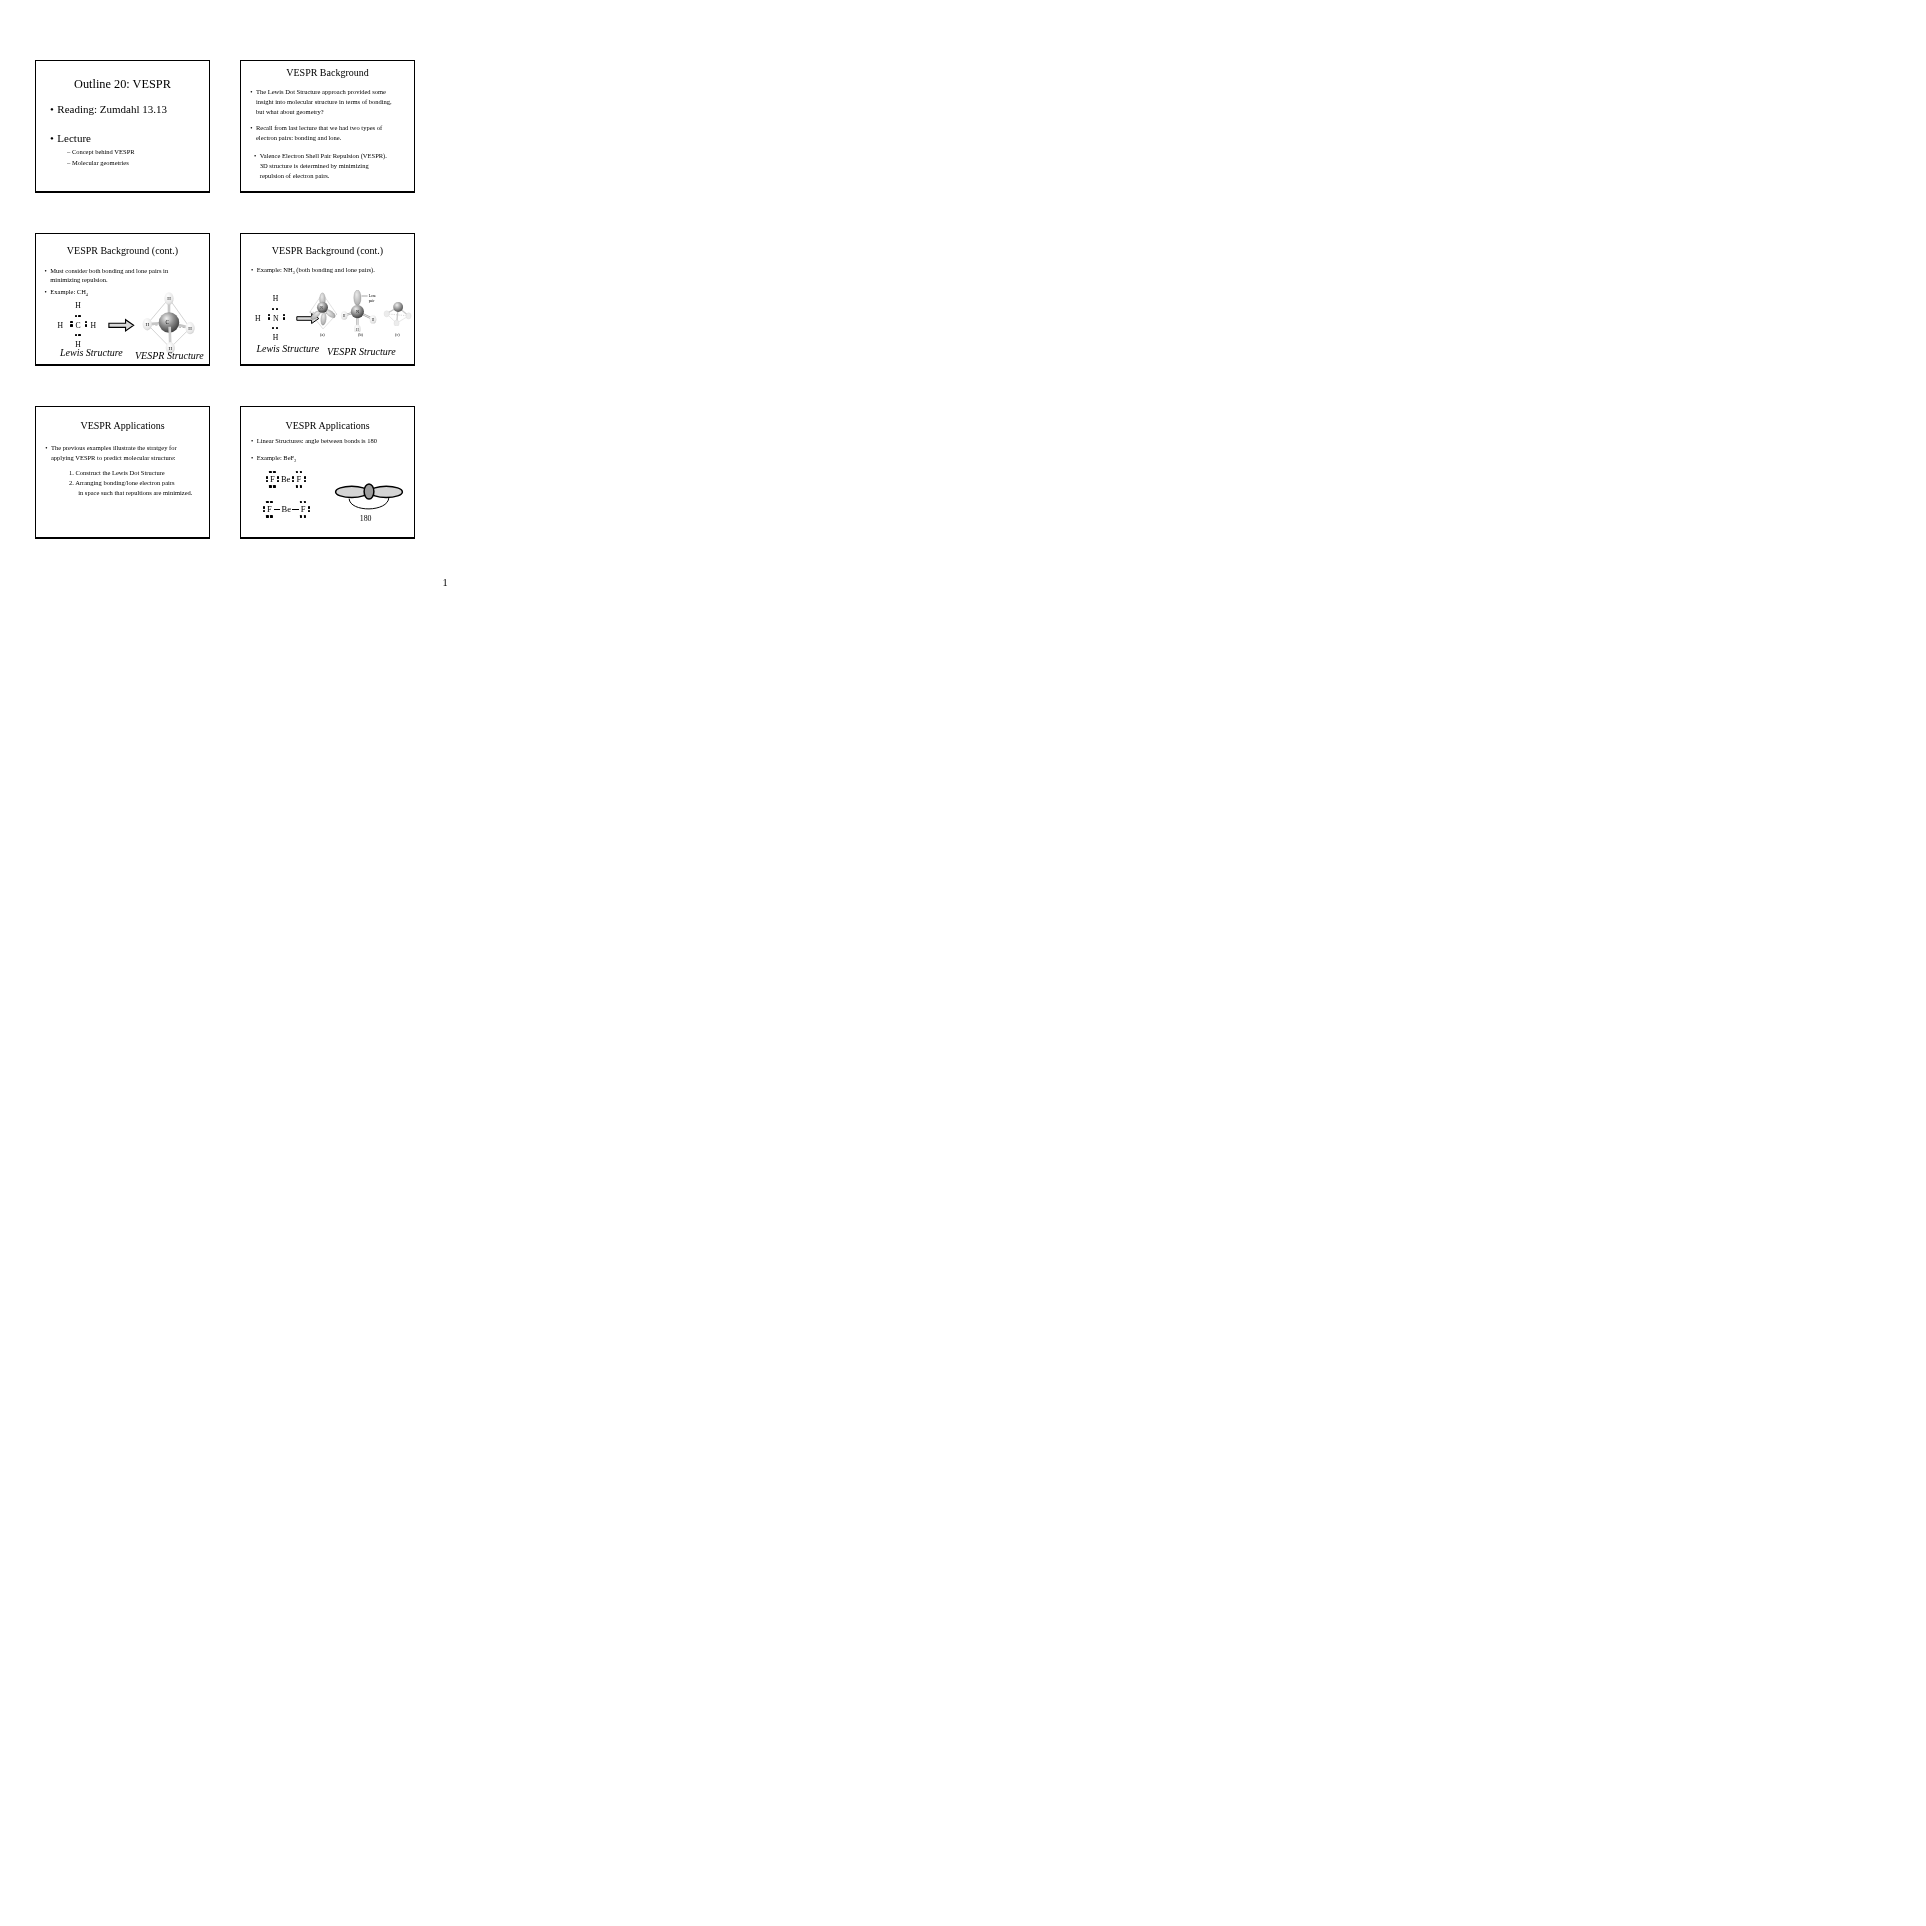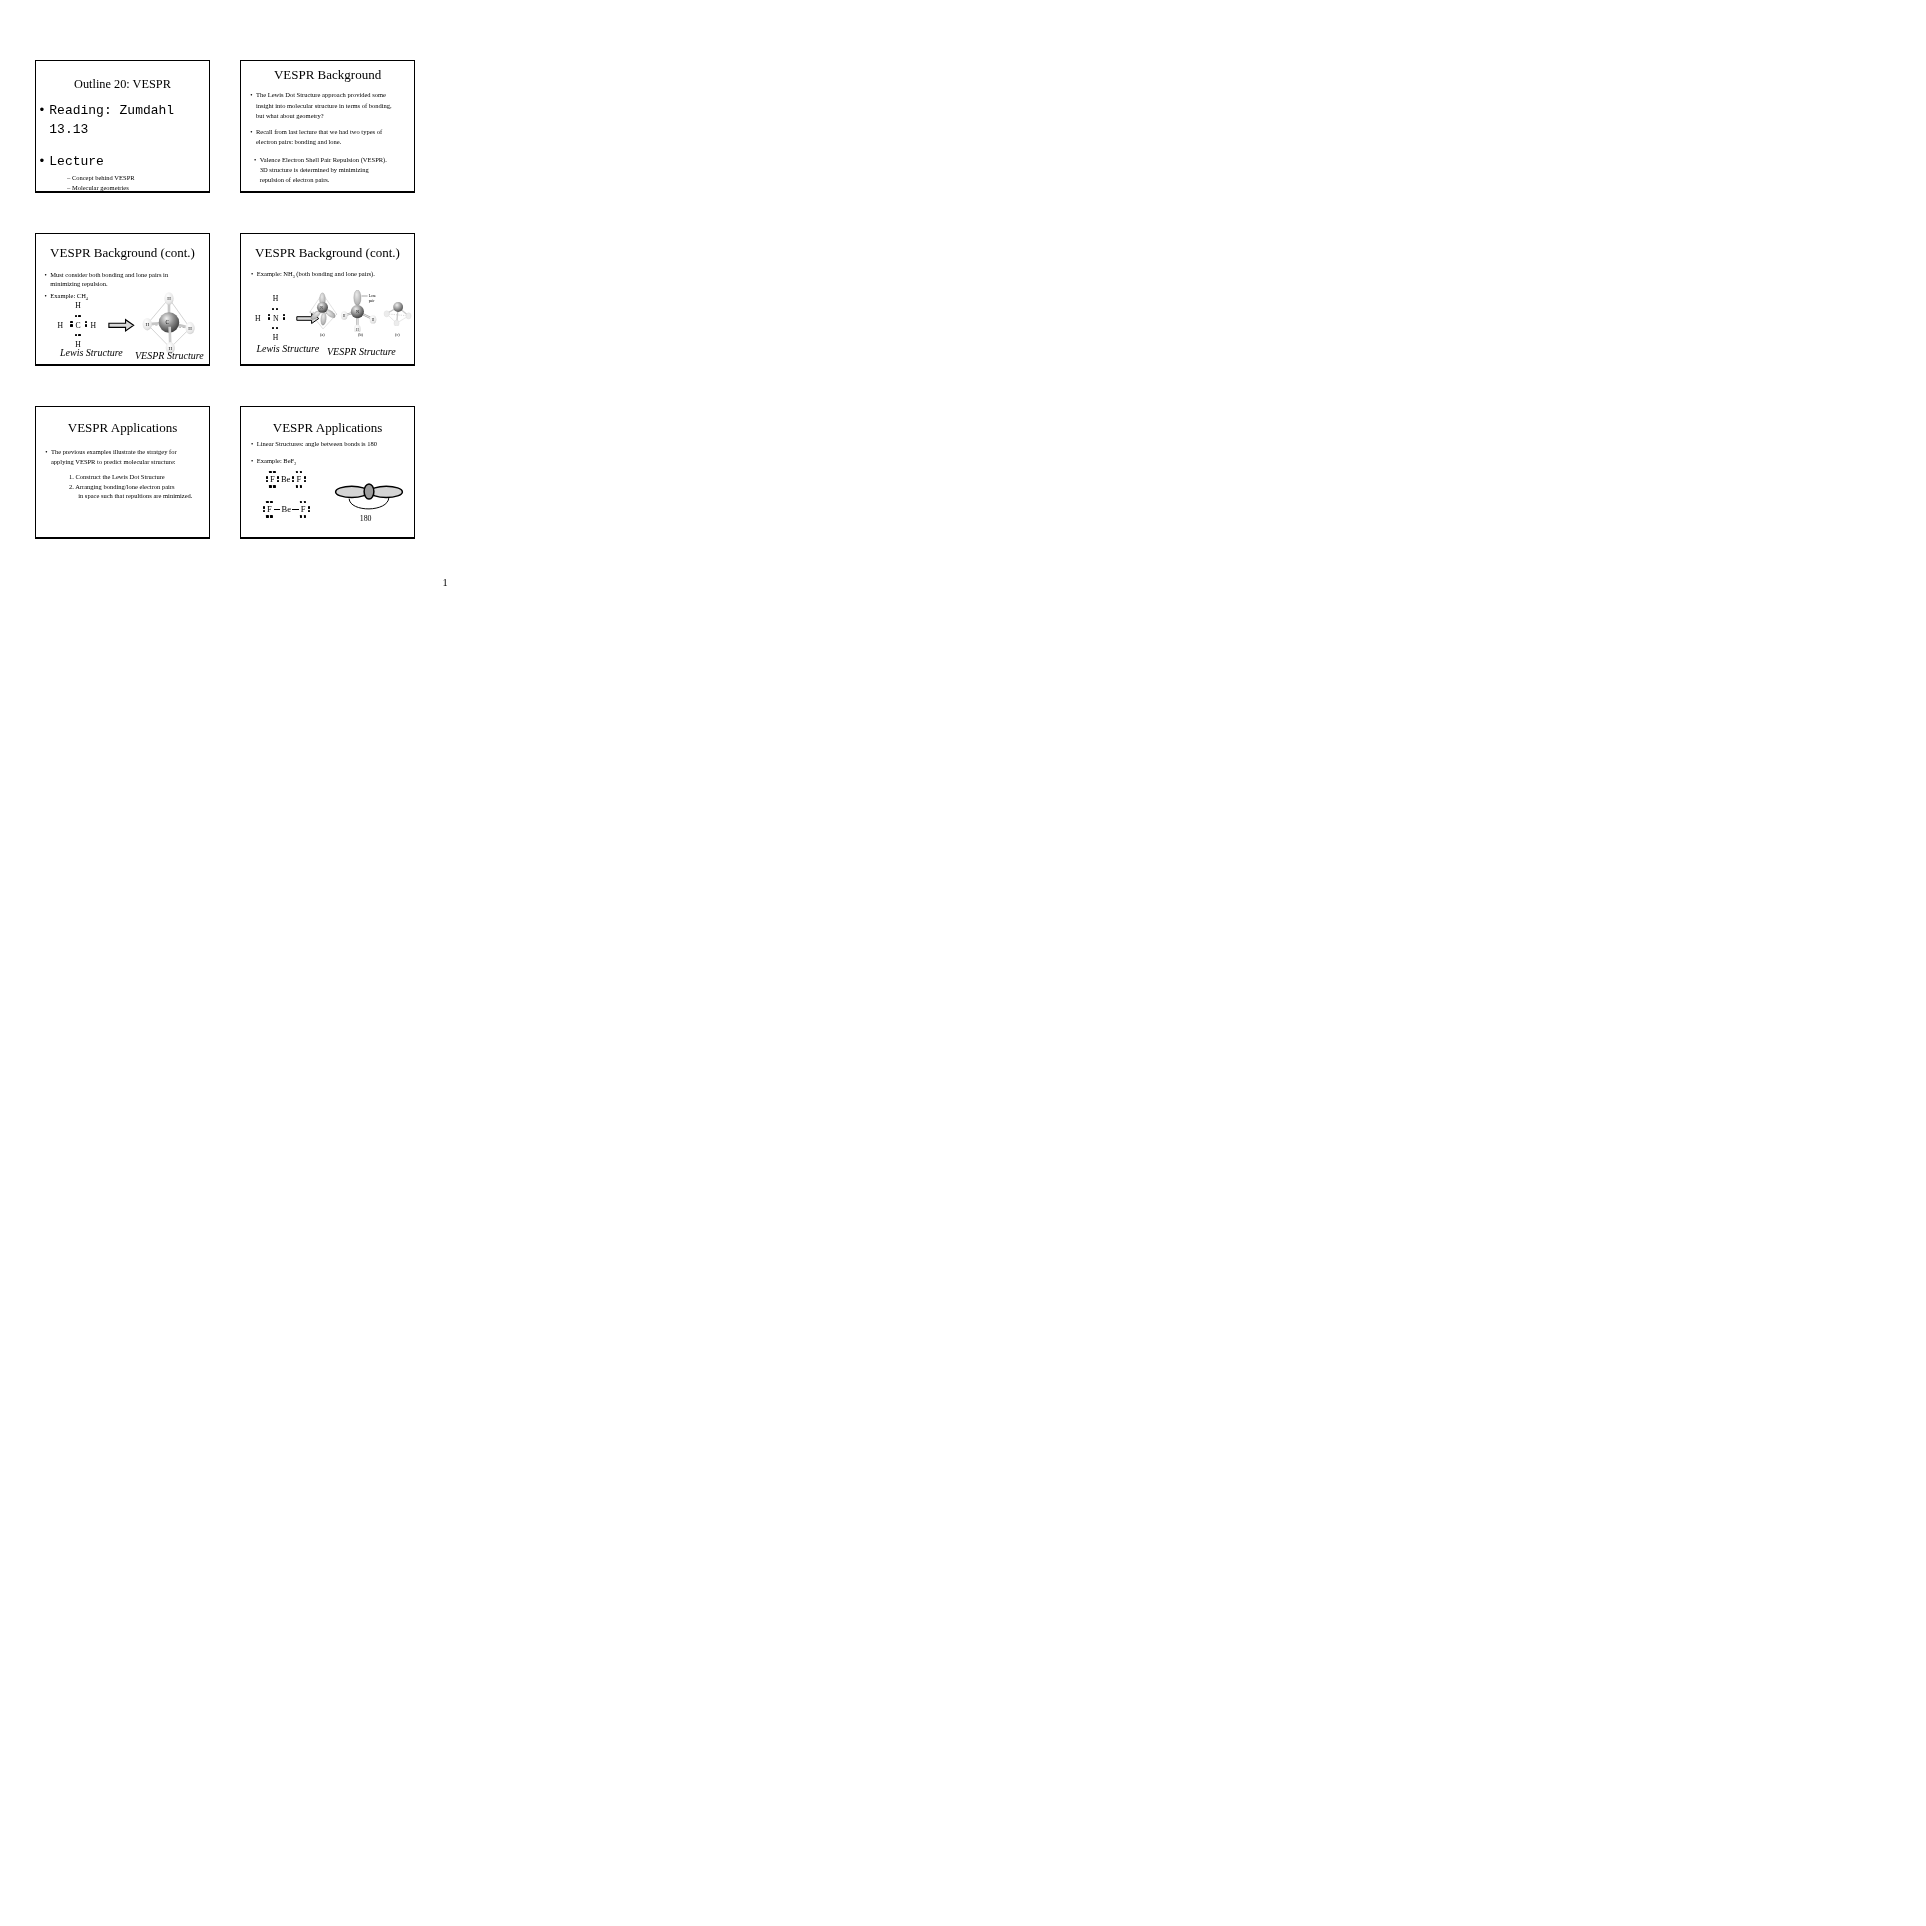--- a/index.html
+++ b/index.html
@@ -12,32 +12,32 @@
     position:absolute;width:175px;height:133px;background:#fff;
     border:1.2px solid #000;border-bottom-width:2.3px;box-sizing:border-box;overflow:hidden;
   }
   #s1{left:35px;top:60px}
   #s2{left:240px;top:60px}
   #s3{left:35px;top:233px}
   #s4{left:240px;top:233px}
   #s5{left:35px;top:406px}
   #s6{left:240px;top:406px}
 
-  .stitle{text-align:center;font-size:13px;line-height:1.25;}
+  .stitle{text-align:center;font-size:10px;line-height:1.25;}
   #s1 .stitle{font-size:12.3px;margin-top:16px;}
   #s2 .stitle{margin-top:6.2px;}
   #s3 .stitle,#s4 .stitle{margin-top:10.8px;}
   #s5 .stitle{margin-top:13px;}
   #s6 .stitle{margin-top:13px;}
 
   .b{display:flex;align-items:flex-start;font-size:6.5px;line-height:1.5;}
   .b::before{content:"\2022";flex:none;margin-right:3.5px;}
   .pre{white-space:pre-line;}
 
-  #s1 .b{font-size:13px;margin-left:2px;font-family:Liberation Mono, monospace;}
+  #s1 .b{font-size:11px;margin-left:14px;}
   #s1 .b1{margin-top:8.5px;}
   #s1 .b2{margin-top:12.3px;}
   #s1 .sub{font-size:6.5px;margin-left:31px;margin-top:1.2px;line-height:1.45;}
 
   #s2 .b{margin-left:9.2px;margin-right:3.1px;line-height:1.55;}
   #s2 .b1{margin-top:7px;}
   #s2 .b2{margin-top:6.5px;}
   #s2 .b3{margin-top:7.3px;margin-left:13px;}
 
   #s3 .b{margin-left:8.5px;line-height:1.45;}

